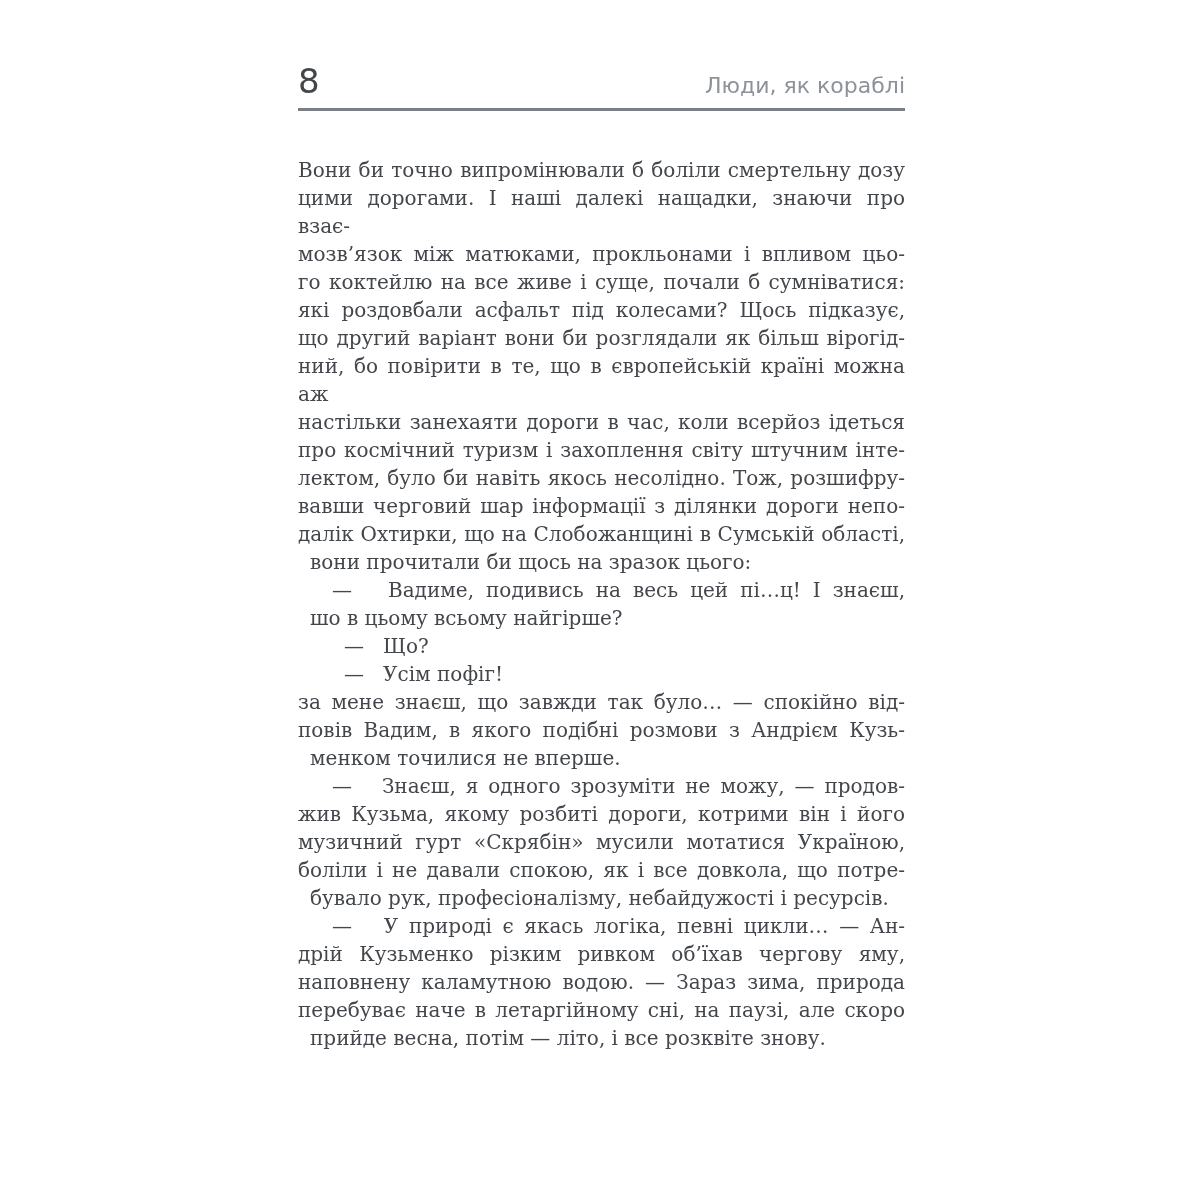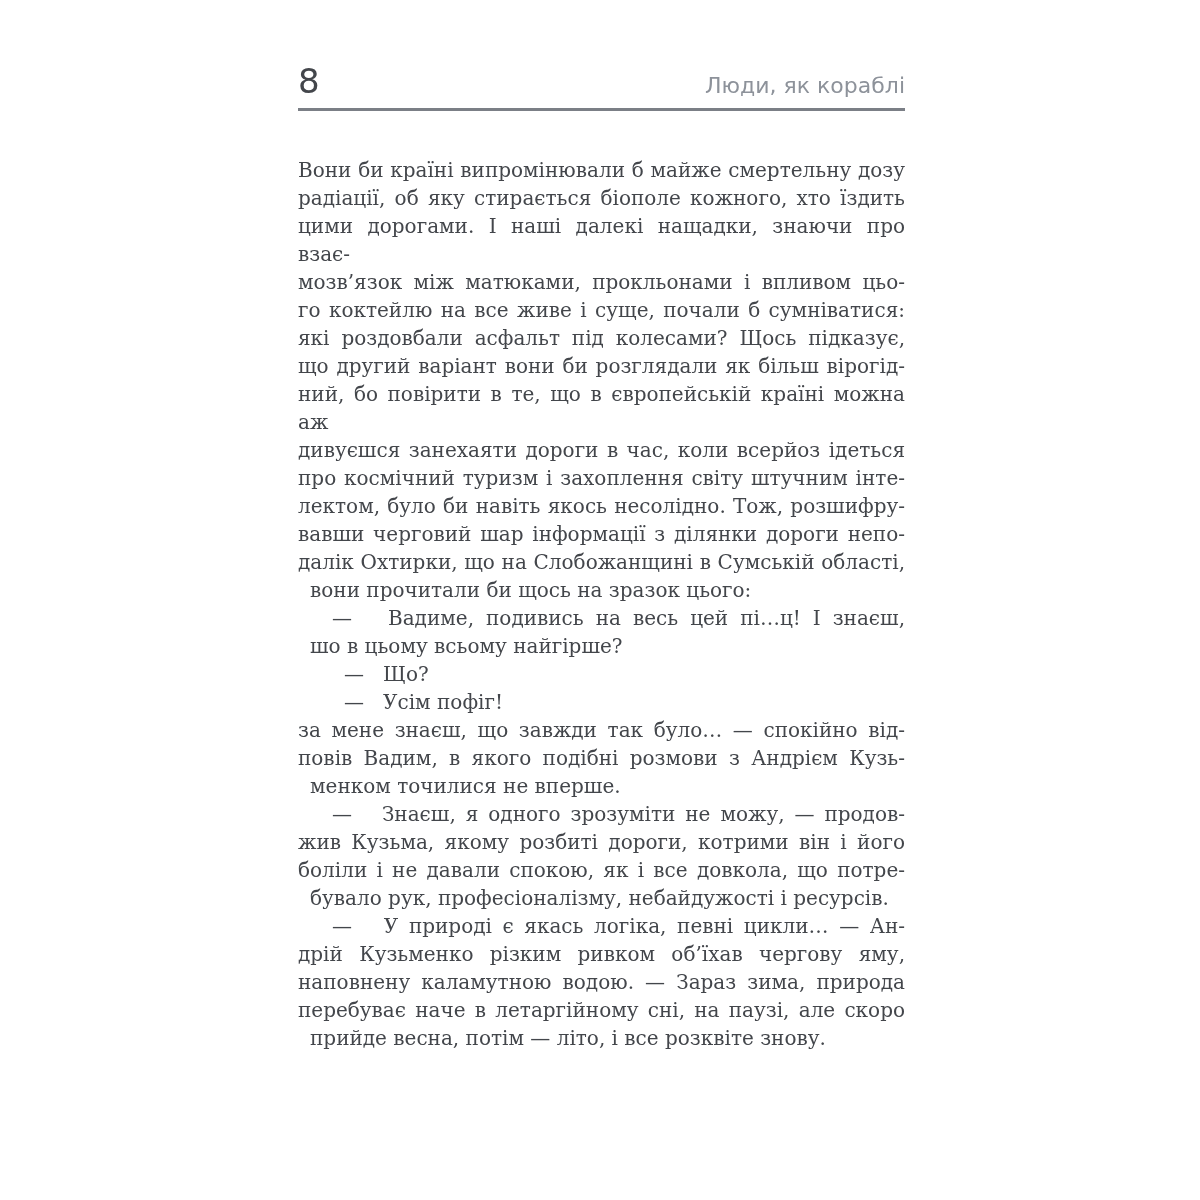--- a/index.html
+++ b/index.html
@@ -67,29 +67,28 @@
 <body>
 
 <div class="page">
   <div class="header">
     <span class="pagenum">8</span>
     <span class="running">Люди, як кораблі</span>
   </div>
   <div class="rule"></div>
   <div class="text-col">
       <div class="para">
-        <div class="line">Вони би країні випромінювали б майже смертельну дозу</div>
-        <div class="line">радіації, об яку стирається біополе кожного, хто їздить</div>
+        <div class="line">Вони би точно випромінювали б боліли смертельну дозу</div>
         <div class="line">цими дорогами. І наші далекі нащадки, знаючи про взає-</div>
         <div class="line">мозв’язок між матюками, прокльонами і впливом цьо-</div>
         <div class="line">го коктейлю на все живе і суще, почали б сумніватися:</div>
         <div class="line">які роздовбали асфальт під колесами? Щось підказує,</div>
         <div class="line">що другий варіант вони би розглядали як більш вірогід-</div>
         <div class="line">ний, бо повірити в те, що в європейській країні можна аж</div>
-        <div class="line">дивуєшся занехаяти дороги в час, коли всерйоз ідеться</div>
+        <div class="line">настільки занехаяти дороги в час, коли всерйоз ідеться</div>
         <div class="line">про космічний туризм і захоплення світу штучним інте-</div>
         <div class="line">лектом, було би навіть якось несолідно. Тож, розшифру-</div>
         <div class="line">вавши черговий шар інформації з ділянки дороги непо-</div>
         <div class="line">далік Охтирки, що на Слобожанщині в Сумській області,</div>
         <div class="line last">вони прочитали би щось на зразок цього:</div>
       </div>
       <div class="para">
         <div class="line indent">—&nbsp;&nbsp;&nbsp;Вадиме, подивись на весь цей пі…ц! І знаєш,</div>
         <div class="line last">шо в цьому всьому найгірше?</div>
       </div>
@@ -100,20 +99,21 @@
         <div class="line last indent">—&nbsp;&nbsp;&nbsp;Усім пофіг!</div>
       </div>
       <div class="para">
         <div class="line">за мене знаєш, що завжди так було… — спокійно від-</div>
         <div class="line">повів Вадим, в якого подібні розмови з Андрієм Кузь-</div>
         <div class="line last">менком точилися не вперше.</div>
       </div>
       <div class="para">
         <div class="line indent">—&nbsp;&nbsp;&nbsp;Знаєш, я одного зрозуміти не можу, — продов-</div>
         <div class="line">жив Кузьма, якому розбиті дороги, котрими він і його</div>
+        <div class="line">музичний гурт «Скрябін» мусили мотатися Україною,</div>
         <div class="line">боліли і не давали спокою, як і все довкола, що потре-</div>
         <div class="line last">бувало рук, професіоналізму, небайдужості і ресурсів.</div>
       </div>
       <div class="para">
         <div class="line indent">—&nbsp;&nbsp;&nbsp;У природі є якась логіка, певні цикли… — Ан-</div>
         <div class="line">дрій Кузьменко різким ривком об’їхав чергову яму,</div>
         <div class="line">наповнену каламутною водою. — Зараз зима, природа</div>
         <div class="line">перебуває наче в летаргійному сні, на паузі, але скоро</div>
         <div class="line last">прийде весна, потім — літо, і все розквіте знову.</div>
       </div>

